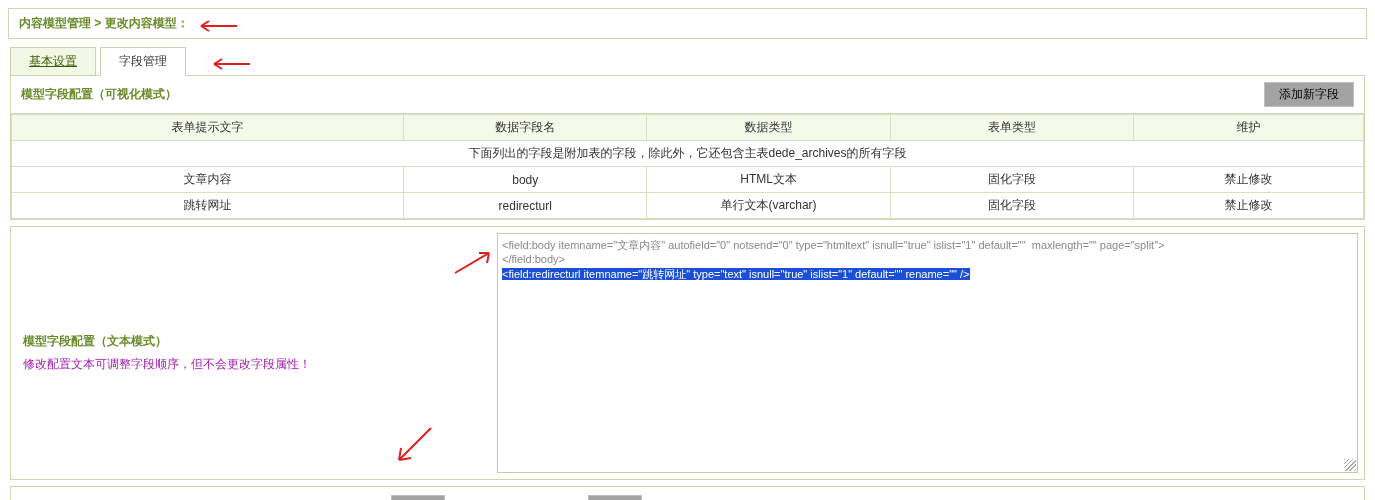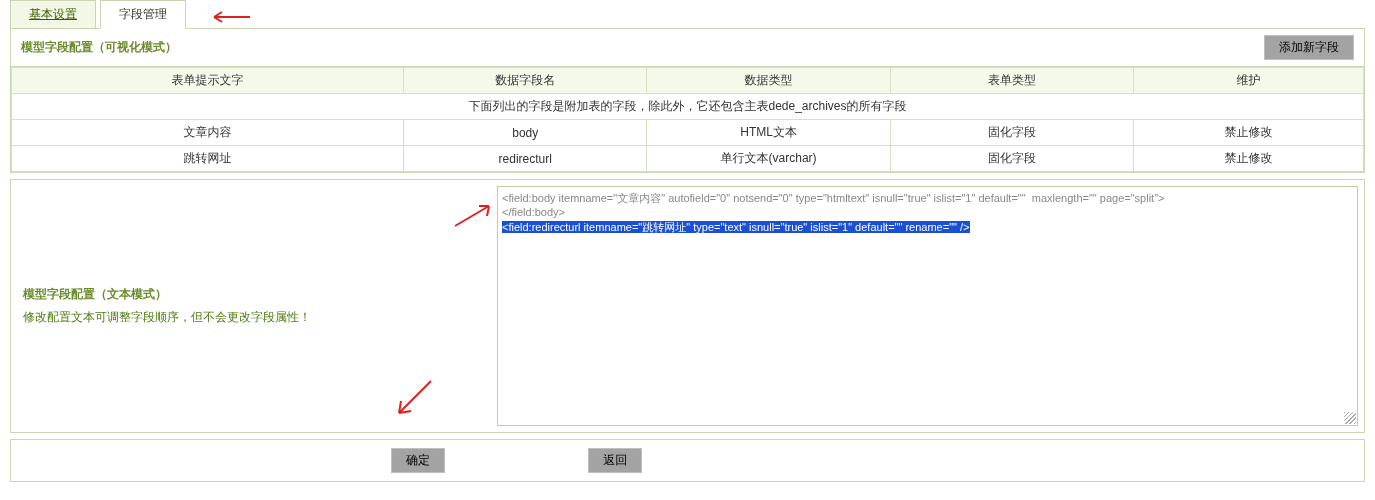--- a/index.html
+++ b/index.html
@@ -105,21 +105,21 @@
     }
     .lower-left {
       width: 480px;
       padding: 12px;
       display: flex;
       flex-direction: column;
       justify-content: center;
       position: relative;
     }
     .lower-left .sec-title { color: #6a8b2a; font-weight: bold; margin-bottom: 6px; }
-    .lower-left .sec-desc { color: #4d7c0f; }
+    .lower-left .sec-desc { color: #a21caf; }
     .lower-right {
       flex: 1;
       padding: 6px;
     }
     .code-area {
       width: 100%;
       height: 240px;
       border: 1px solid #c0cfa0;
       background: #fff;
       padding: 4px;
@@ -165,20 +165,30 @@
     .arrow-right-side {
       left: 440px;
       top: 20px;
     }
   </style>
 </head>
 <body>
 
 <div class="container">
 
+  <div class="breadcrumb-bar">
+    <span class="bc-text">
+      <span>内容模型管理</span><span> &gt; </span><span>更改内容模型：</span>
+    </span>
+    <span class="arrow-red">
+      <svg width="44" height="14" viewBox="0 0 44 14">
+          <path d="M42 7 L6 7 M6 7 L14 2 M6 7 L14 12" stroke="#e02020" stroke-width="2" fill="none"></path>
+        </svg>
+    </span>
+  </div>
 
   <div class="tabs-row">
     <div class="tab">
       <span class="tab-underline">基本设置</span>
     </div>
     <div class="tab active">
       <span>字段管理</span>
     </div>
     <span class="arrow-red tabs-arrow">
       <svg width="44" height="14" viewBox="0 0 44 14">

